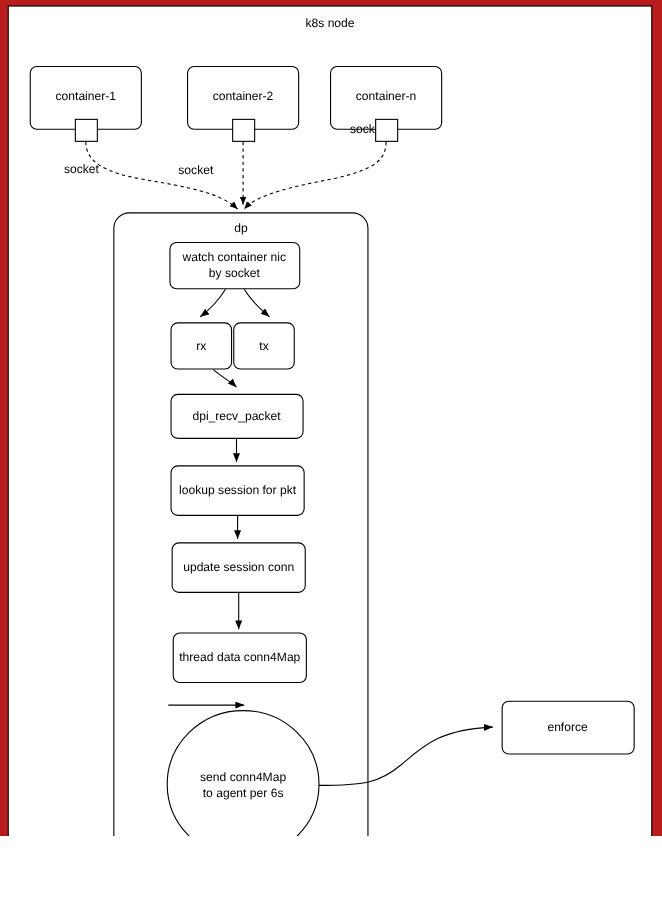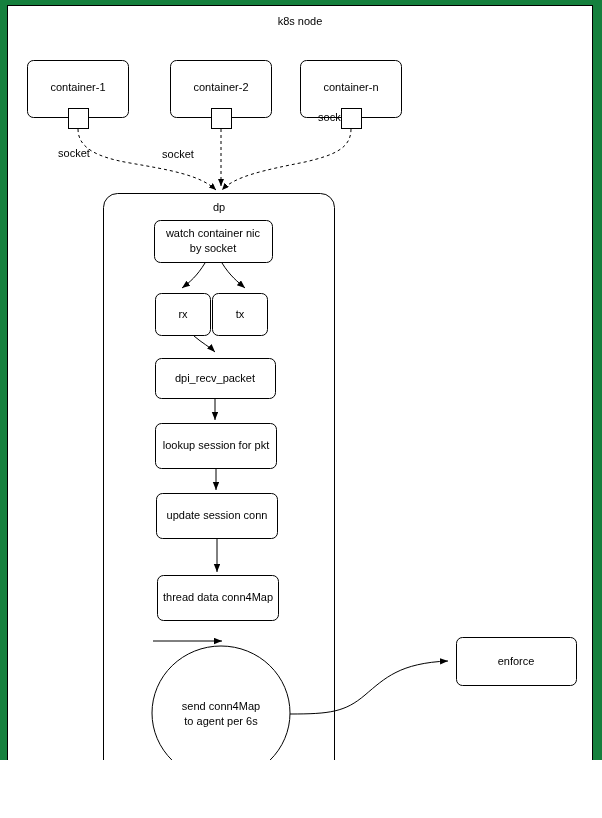--- a/index.html
+++ b/index.html
@@ -8,21 +8,21 @@
     padding: 0;
     background: #ffffff;
   }
   body {
     font-family: "Liberation Sans", sans-serif;
   }
   #canvas {
     position: relative;
     width: 602px;
     height: 760px;
-    background: #15803d;
+    background: #b91c1c;
     overflow: hidden;
   }
   #canvas svg {
     position: absolute;
     top: 0;
     left: 0;
   }
   .node-label {
     font-family: "Liberation Sans", sans-serif;
     font-size: 11px;

